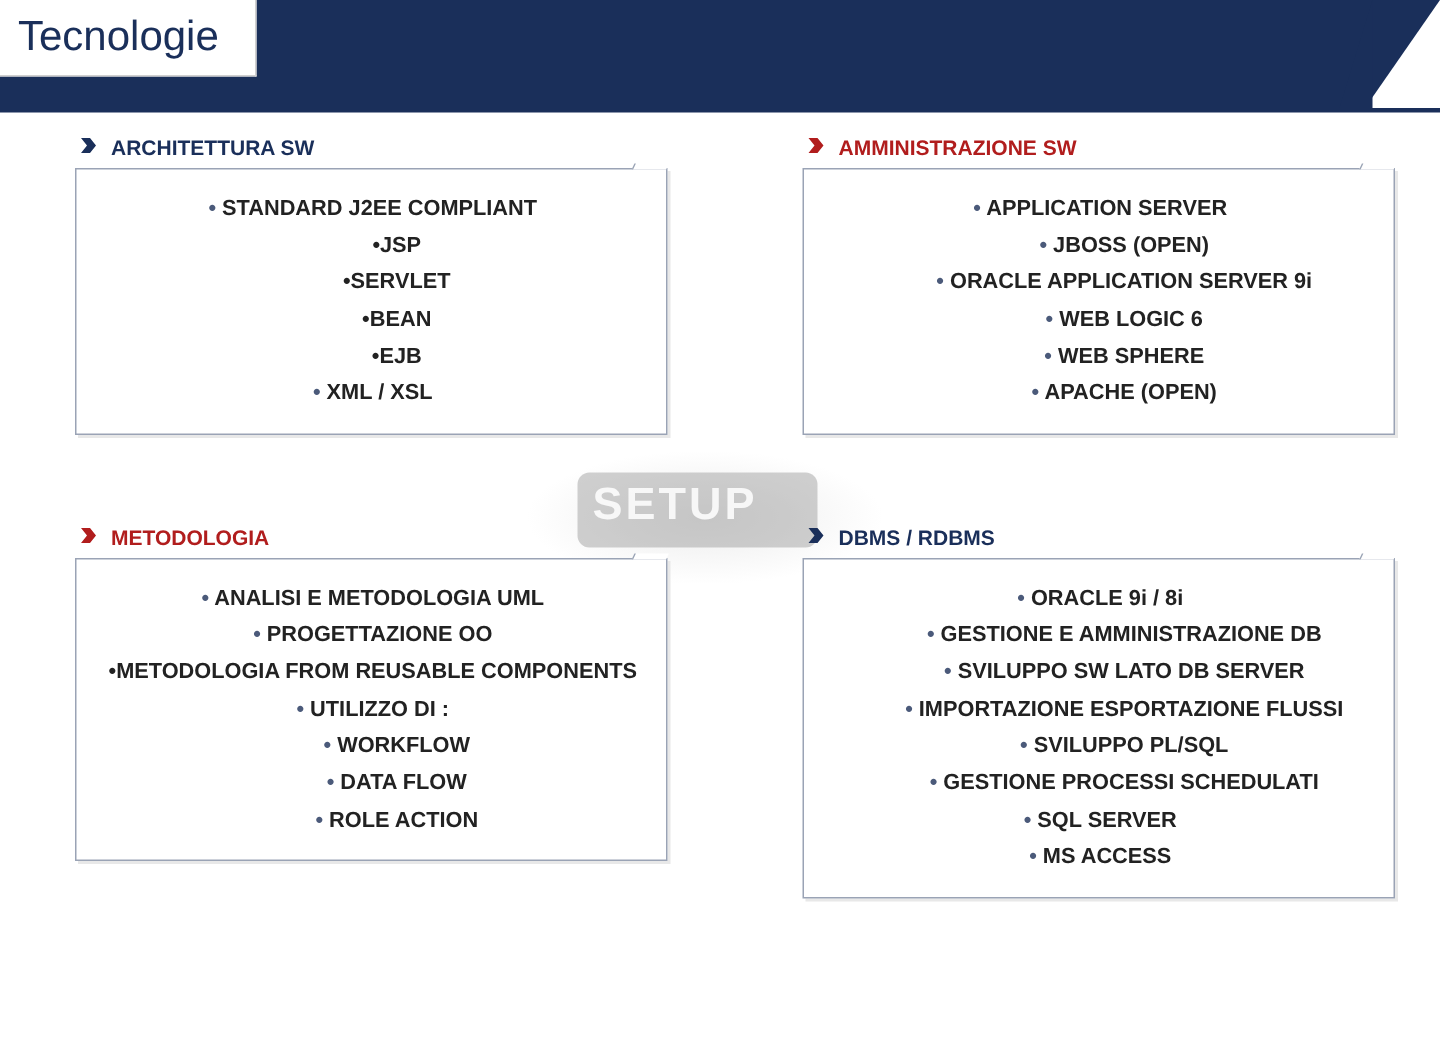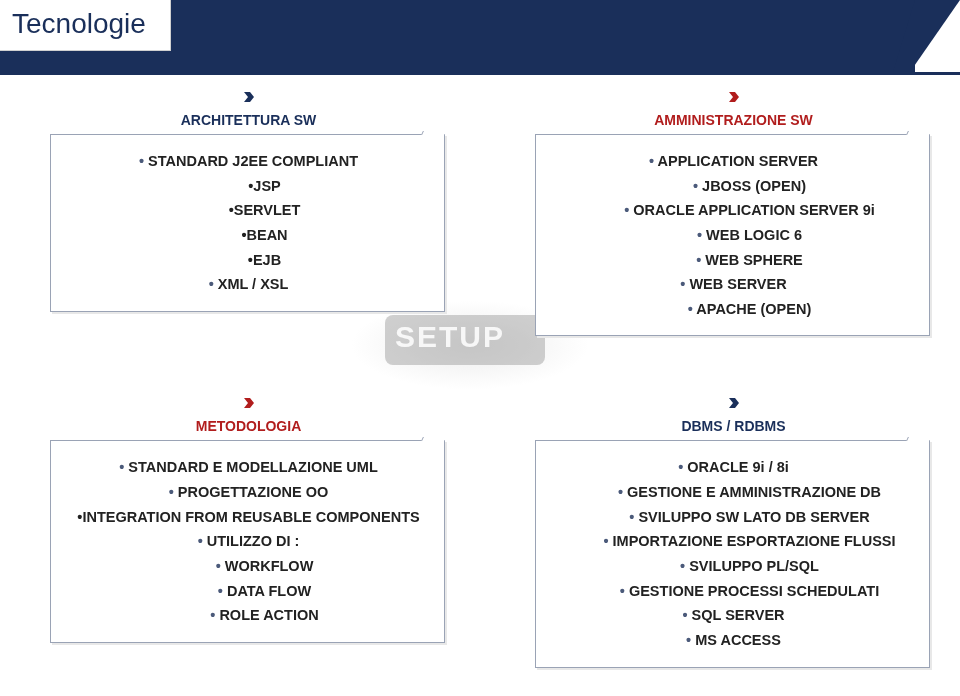--- a/index.html
+++ b/index.html
@@ -93,28 +93,26 @@
     z-index: 1;
   }
   .row {
     display: flex;
     gap: 90px;
     margin-bottom: 60px;
   }
   .col { flex: 1; }
   .section-label {
     display: flex;
-    align-items: center;
     gap: 8px;
     font-size: 14px;
     font-weight: bold;
     margin-bottom: 6px;
     padding-left: 2px;
     position: relative;
-    flex-direction: column;
   }
   .section-label .arrow {
     width: 14px; height: 14px;
     display: inline-flex;
     align-items: center; justify-content: center;
   }
   .section-label .arrow svg { display: block; }
   .lbl-blue { color: #1a2f5a; }
   .lbl-red  { color: #b11d1d; }
   .card {
@@ -190,40 +188,39 @@
             </svg>
         </span>
         <span>AMMINISTRAZIONE SW</span>
       </div>
       <div class="card">
           <div class="item l0 b">APPLICATION SERVER</div>
           <div class="item l1 b">JBOSS (OPEN)</div>
           <div class="item l1 b">ORACLE APPLICATION SERVER 9i</div>
           <div class="item l1 b">WEB LOGIC 6</div>
           <div class="item l1 b">WEB SPHERE</div>
-          <div class="item l0 b">WEB SERVER</div>
           <div class="item l1 b">APACHE (OPEN)</div>
         </div>
     </div>
   </div>
 
   <div class="row">
     <div class="col">
       <div class="section-label lbl-red">
         <span class="arrow">
           <svg width="12" height="12" viewBox="0 0 12 12">
               <path d="M1 1 L7 1 L11 6 L7 11 L1 11 L5 6 Z" fill="#b11d1d"></path>
             </svg>
         </span>
         <span>METODOLOGIA</span>
       </div>
       <div class="card">
-          <div class="item l0 b">STANDARD E MODELLAZIONE UML</div>
+          <div class="item l0 b">ANALISI E METODOLOGIA UML</div>
           <div class="item l0 b">PROGETTAZIONE OO</div>
-          <div class="item l0">•INTEGRATION FROM REUSABLE COMPONENTS</div>
+          <div class="item l0">•METODOLOGIA FROM REUSABLE COMPONENTS</div>
           <div class="item l0 b">UTILIZZO DI :</div>
           <div class="item l1 b">WORKFLOW</div>
           <div class="item l1 b">DATA FLOW</div>
           <div class="item l1 b">ROLE ACTION</div>
         </div>
     </div>
 
     <div class="col">
       <div class="section-label lbl-blue">
         <span class="arrow">

